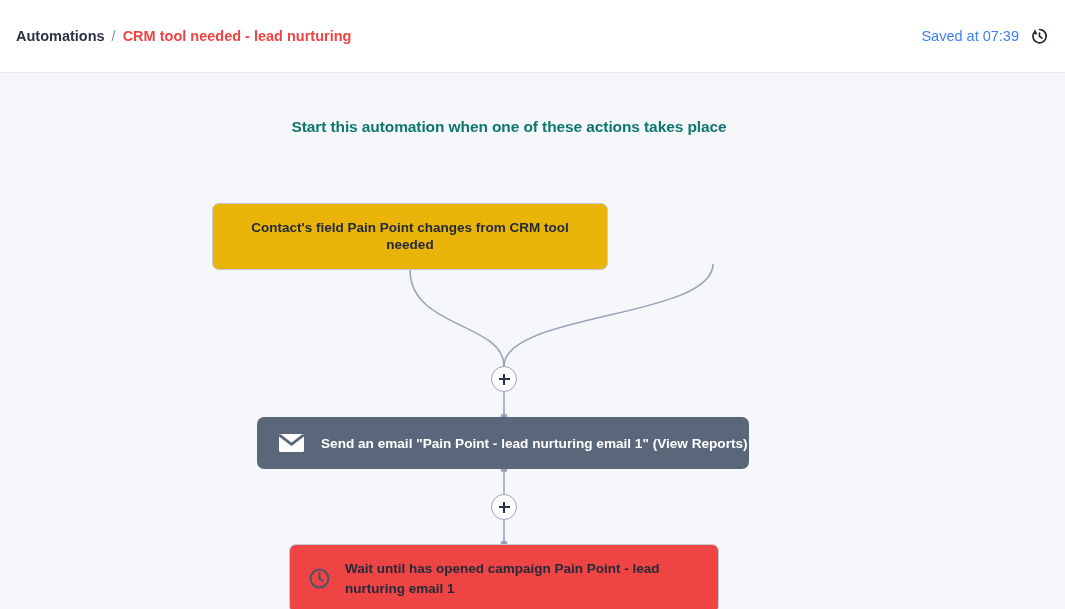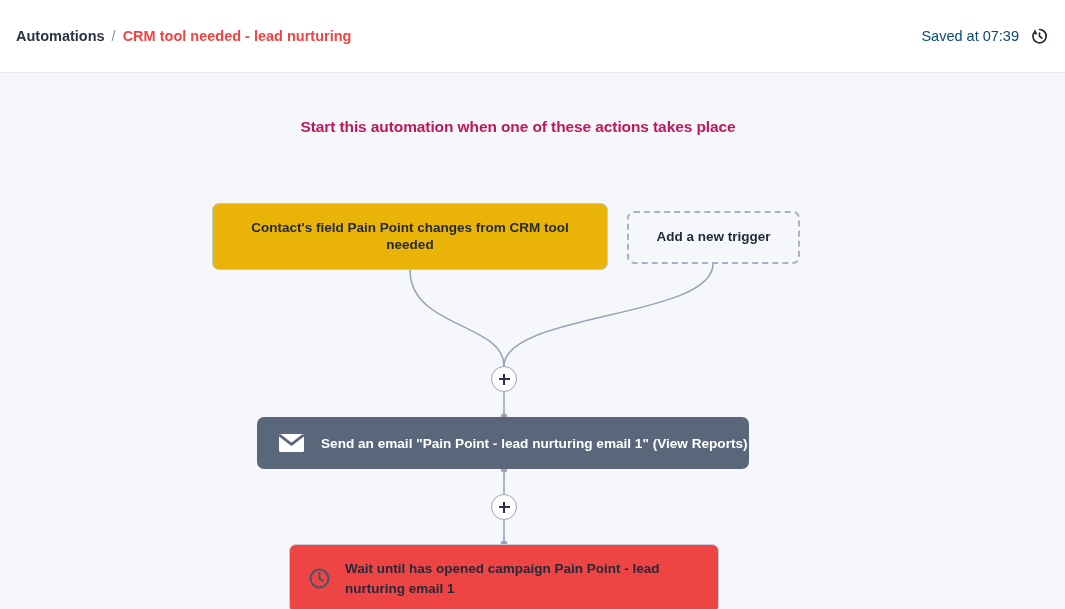--- a/index.html
+++ b/index.html
@@ -57,21 +57,21 @@
     gap: 14px;
   }
 
   .saved-group {
     display: flex;
     align-items: center;
     gap: 10px;
   }
   .saved-text {
     font-size: 14.5px;
-    color: #0c4a6e;
+    color: #3b82f6;
     white-space: nowrap;
   }
   .history-icon {
     width: 20px;
     height: 20px;
     display: block;
     color: #1f2733;
     cursor: pointer;
   }
 
@@ -110,27 +110,27 @@
     position: absolute;
     left: 0;
     top: 0;
     width: 1065px;
     height: 552px;
     pointer-events: none;
   }
 
   .section-heading {
     position: absolute;
-    left: 14px;
+    left: 5px;
     top: 45px;
     width: 1008px;
     text-align: center;
     font-size: 15.5px;
     font-weight: 700;
-    color: #be185d;
+    color: #0f766e;
     letter-spacing: -0.1px;
   }
 
   
   .trigger-card {
     position: absolute;
     background: #eab308;
     border: 1px solid #c3c9d6;
     border-radius: 7px;
     display: flex;
@@ -295,23 +295,20 @@
 
     <line x1="504" y1="590" x2="504" y2="552" stroke="#9aa3b8" stroke-width="1.6"></line>
   </svg>
 
   <div class="section-heading">Start this automation when one of these actions takes place</div>
 
   <div class="trigger-card" id="trigger-existing">
     <span>Contact's field Pain Point changes from CRM tool needed</span>
   </div>
 
-  <div class="trigger-card" id="trigger-add">
-    <span>Add a new trigger</span>
-  </div>
 
   <div class="plus-node" id="plus-1"></div>
   <div class="plus-node" id="plus-2"></div>
 
   <div class="email-node">
     <svg class="env-white" viewBox="0 0 25 18">
       <rect x="0" y="0" width="25" height="18" rx="1.5" fill="#ffffff"></rect>
       <path d="M1.2 1.6 L12.5 10.4 L23.8 1.6" stroke="#5a6679" stroke-width="2.6" fill="none" stroke-linejoin="round" stroke-linecap="round"></path>
     </svg>
     <span class="label">Send an email "Pain Point - lead nurturing email 1" (View Reports)</span>

